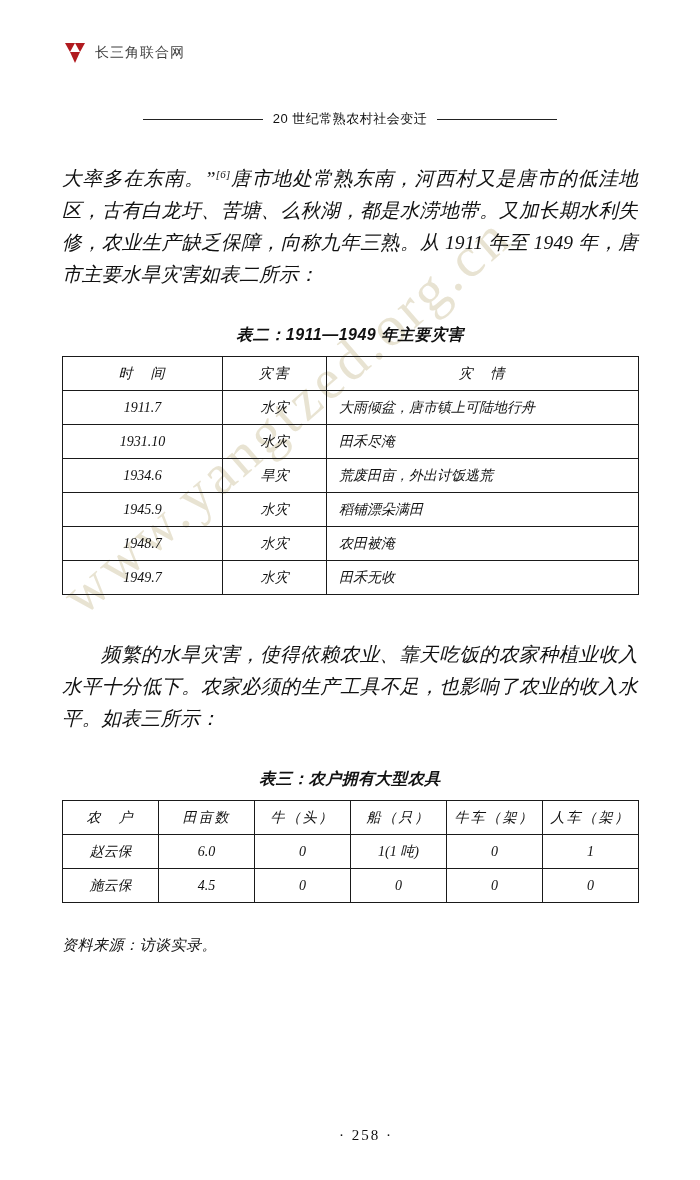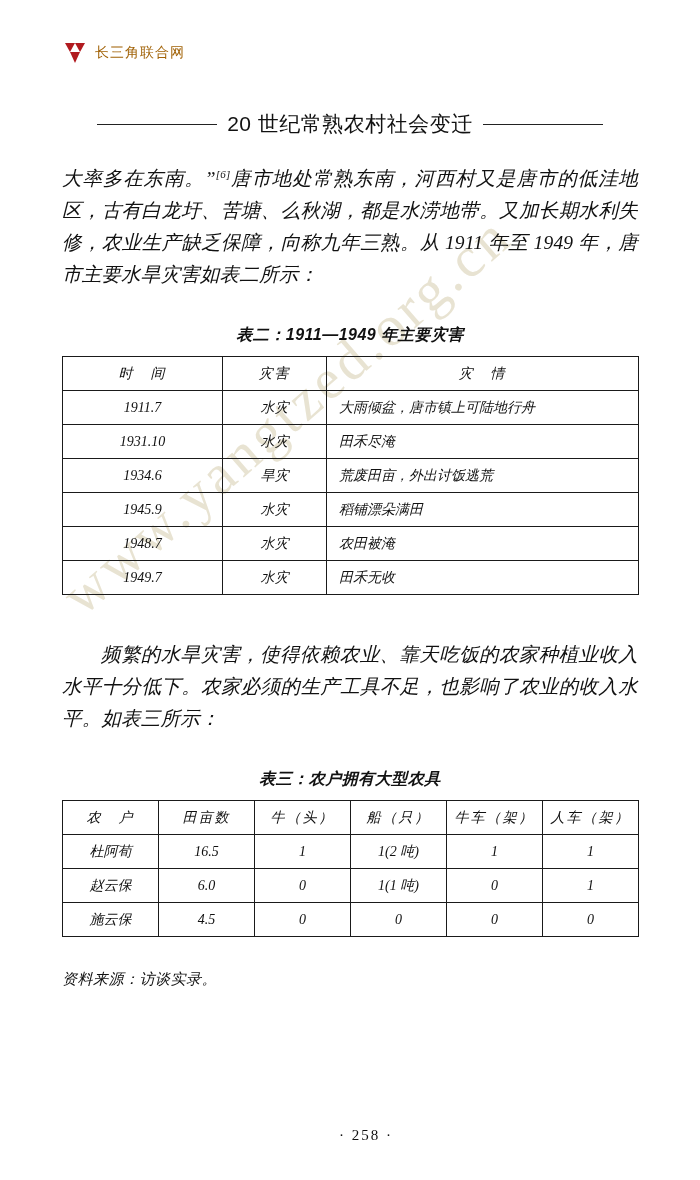--- a/index.html
+++ b/index.html
@@ -57,21 +57,21 @@
   }
   .logo-mark {
     width: 26px;
     height: 26px;
     margin-right: 7px;
     position: relative;
   }
   .logo-text {
     font-family: "Liberation Sans", sans-serif;
     font-size: 14px;
-    color: #a16207;
+    color: #404040;
     letter-spacing: 1px;
   }
 
   
   .runhead {
     position: absolute;
     left: 0;
     top: 110px;
     width: 700px;
     display: flex;
@@ -79,21 +79,21 @@
     justify-content: center;
     z-index: 2;
   }
   .runhead .rule {
     height: 1px;
     background: #222;
     width: 120px;
   }
   .runhead .rh-title {
     font-family: "Liberation Sans", sans-serif;
-    font-size: 21px;
+    font-size: 13px;
     color: #111;
     padding: 0 10px;
     letter-spacing: 0.5px;
     text-align: center;
   }
 
   
   .content {
     position: absolute;
     left: 62px;
@@ -285,28 +285,20 @@
           <th>农　户</th>
           <th>田亩数</th>
           <th>牛（头）</th>
           <th>船（只）</th>
           <th>牛车（架）</th>
           <th>人车（架）</th>
         </tr>
       </thead>
       <tbody>
         <tr>
-          <td class="c">杜阿荀</td>
-          <td class="c">16.5</td>
-          <td class="c">1</td>
-          <td class="c">1(2 吨)</td>
-          <td class="c">1</td>
-          <td class="c">1</td>
-        </tr>
-        <tr>
           <td class="c">赵云保</td>
           <td class="c">6.0</td>
           <td class="c">0</td>
           <td class="c">1(1 吨)</td>
           <td class="c">0</td>
           <td class="c">1</td>
         </tr>
         <tr>
           <td class="c">施云保</td>
           <td class="c">4.5</td>

